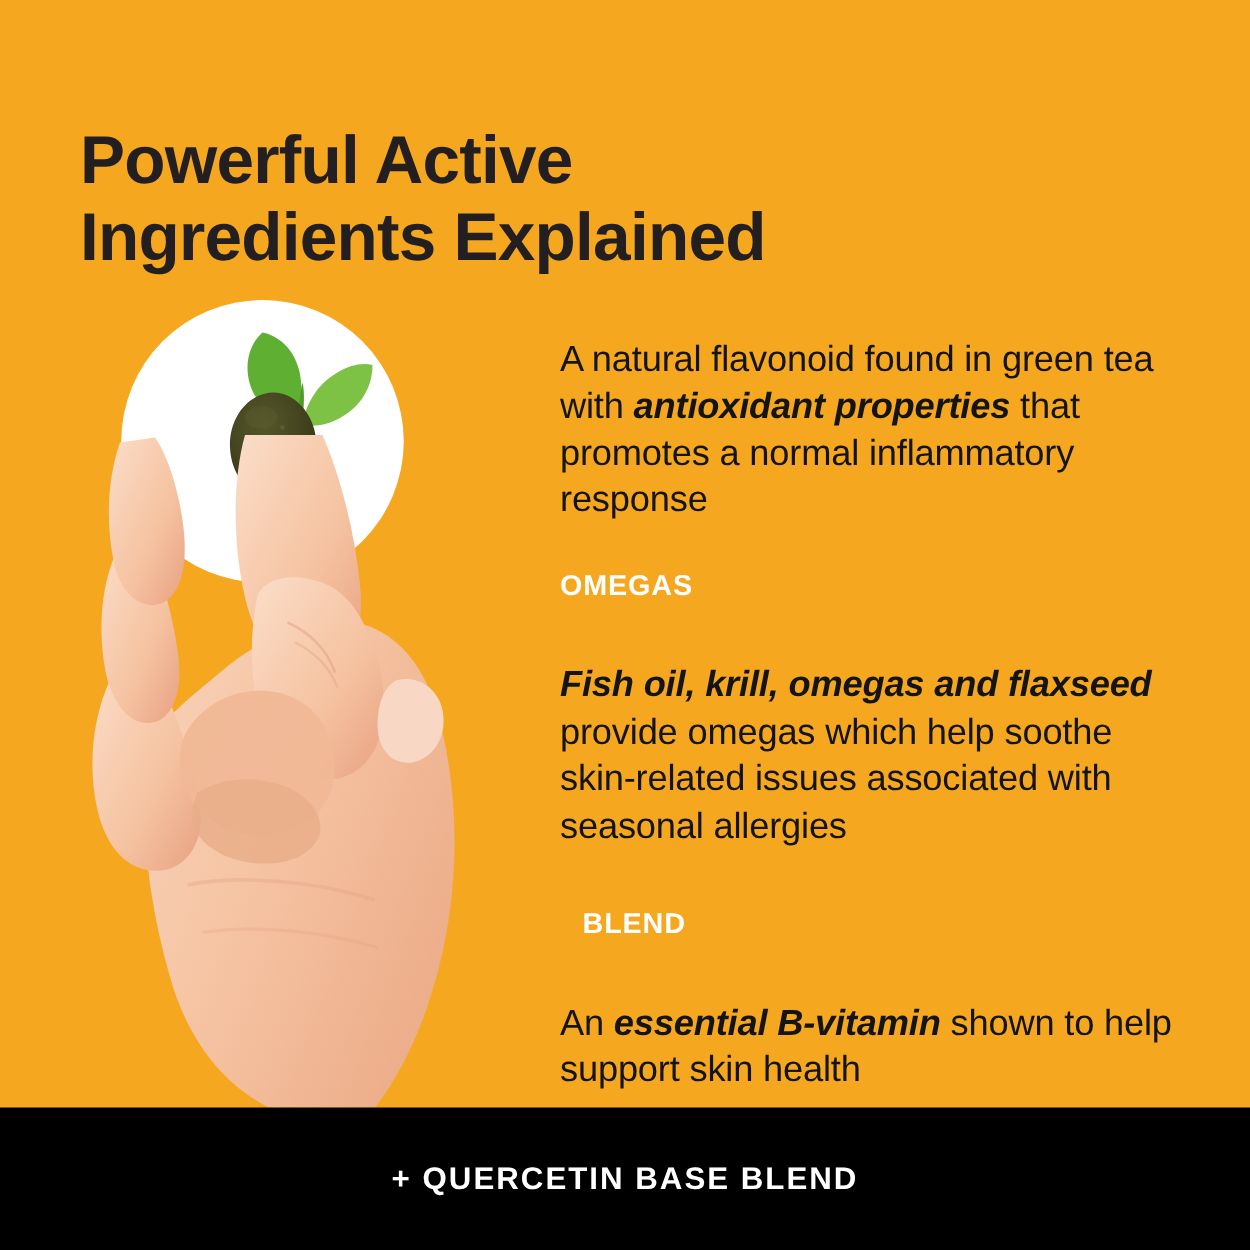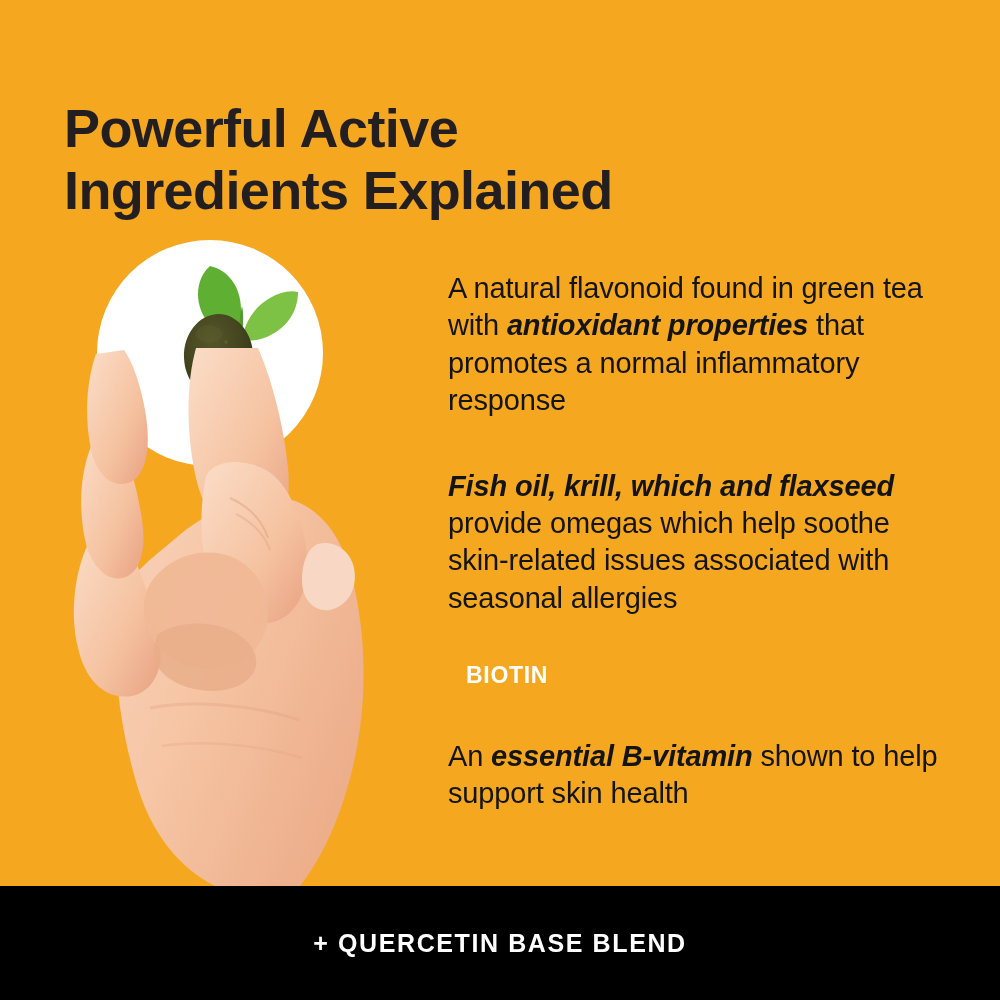--- a/index.html
+++ b/index.html
@@ -217,25 +217,26 @@
     </svg>
   </div>
 
   <div class="ingredients">
 
     <div class="ing-block">
       <div class="ing-body"><span>A natural flavonoid found in green tea with </span><span class="em">antioxidant properties</span><span> that promotes a normal inflammatory response</span></div>
     </div>
 
     <div class="ing-block">
-      <div class="ing-body"><span class="em">Fish oil, krill, which and flaxseed</span><span> provide omegas which help soothe skin-related issues associated with seasonal allergies</span></div>
+      <div class="ing-title">OMEGAS</div>
+      <div class="ing-body"><span class="em">Fish oil, krill, omegas and flaxseed</span><span> provide omegas which help soothe skin-related issues associated with seasonal allergies</span></div>
     </div>
 
     <div class="ing-block block-biotin last">
-      <div class="ing-title">BIOTIN</div>
+      <div class="ing-title">BLEND</div>
       <div class="ing-body"><span>An </span><span class="em">essential B-vitamin</span><span> shown to help support skin health</span></div>
     </div>
   </div>
 
   <div class="footer-bar">
     <span class="footer-text">+ QUERCETIN BASE BLEND</span>
   </div>
 
 </div>
 

